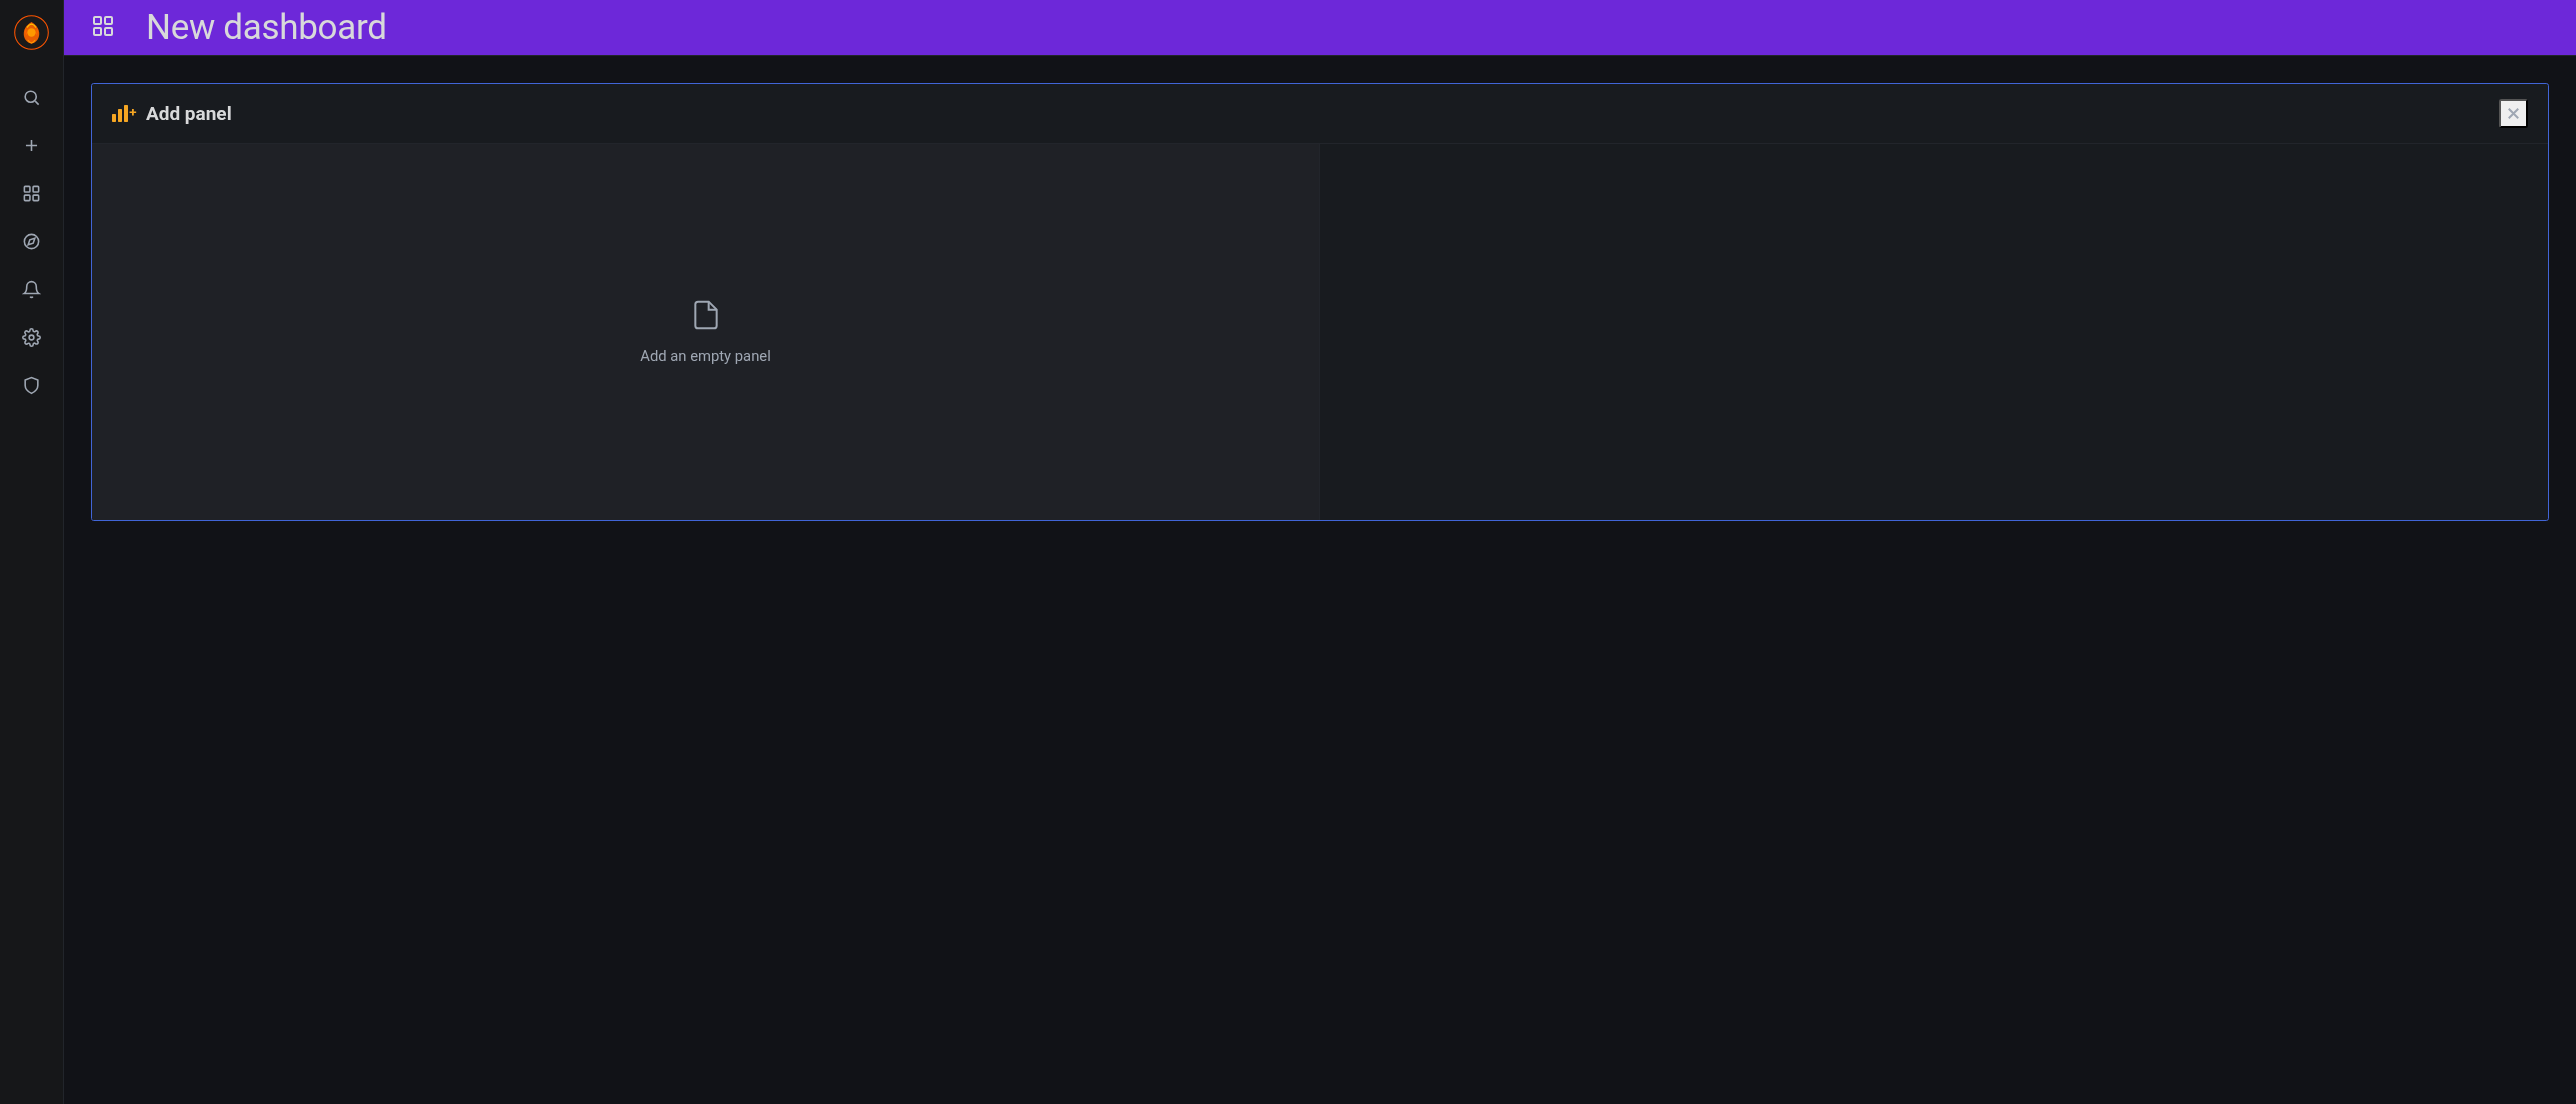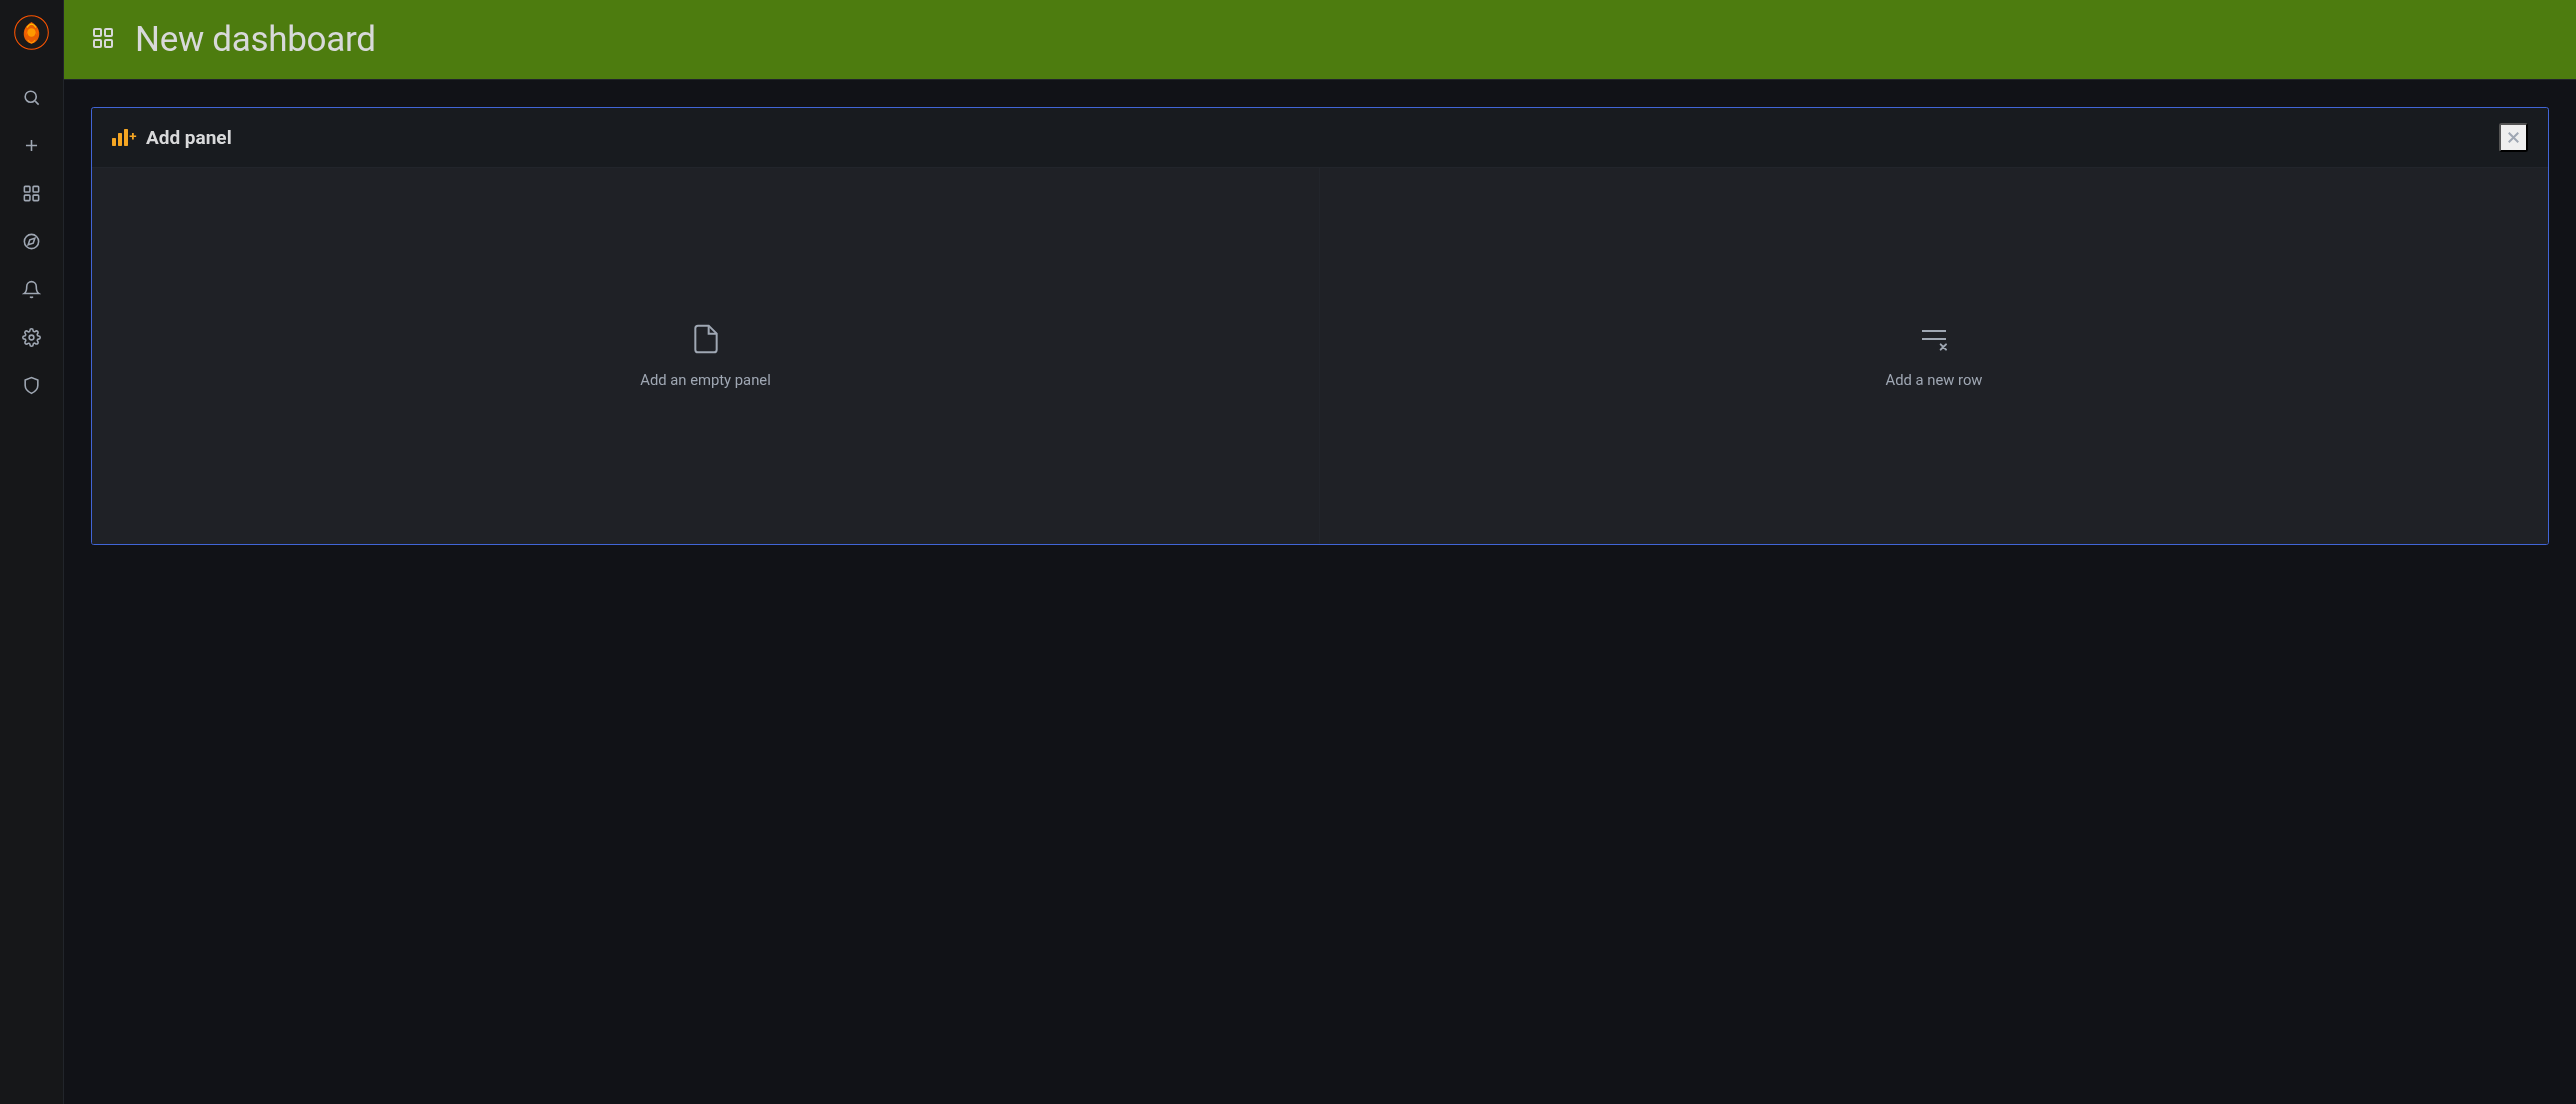--- a/index.html
+++ b/index.html
@@ -74,27 +74,27 @@
     
     .main-content {
       flex: 1;
       display: flex;
       flex-direction: column;
       overflow: hidden;
     }
 
     
     .header {
-      height: 80px;
+      height: 56px;
       display: flex;
       align-items: center;
       padding: 0 27px;
-      background-color: #4d7c0f;
+      background-color: #6d28d9;
       border-bottom: 0.7px solid #22252b;
-      gap: 20px;
+      gap: 31px;
     }
 
     .header-icon {
       color: #d8d9da;
     }
 
     .header-icon svg {
       width: 24px;
       height: 24px;
     }
@@ -337,29 +337,19 @@
         <div class="panel-option">
           <div class="panel-option-icon">
             <svg viewBox="0 0 24 24" fill="none" stroke="currentColor" stroke-width="1.5">
               <path d="M14 2H6a2 2 0 0 0-2 2v16a2 2 0 0 0 2 2h12a2 2 0 0 0 2-2V8z"></path>
               <polyline points="14 2 14 8 20 8"></polyline>
             </svg>
           </div>
           <span class="panel-option-label">Add an empty panel</span>
         </div>
 
-        <div class="panel-option">
-          <div class="panel-option-icon">
-            <svg viewBox="0 0 24 24" fill="none" stroke="currentColor" stroke-width="1.5">
-              <line x1="3" y1="6" x2="21" y2="6"></line>
-              <line x1="3" y1="12" x2="21" y2="12"></line>
-              <path d="M17 16l4 4M17 20l4-4" stroke-linecap="round"></path>
-            </svg>
-          </div>
-          <span class="panel-option-label">Add a new row</span>
-        </div>
 
       </div>
     </div>
 
   </main>
 </div>
 
 
 </body></html>

